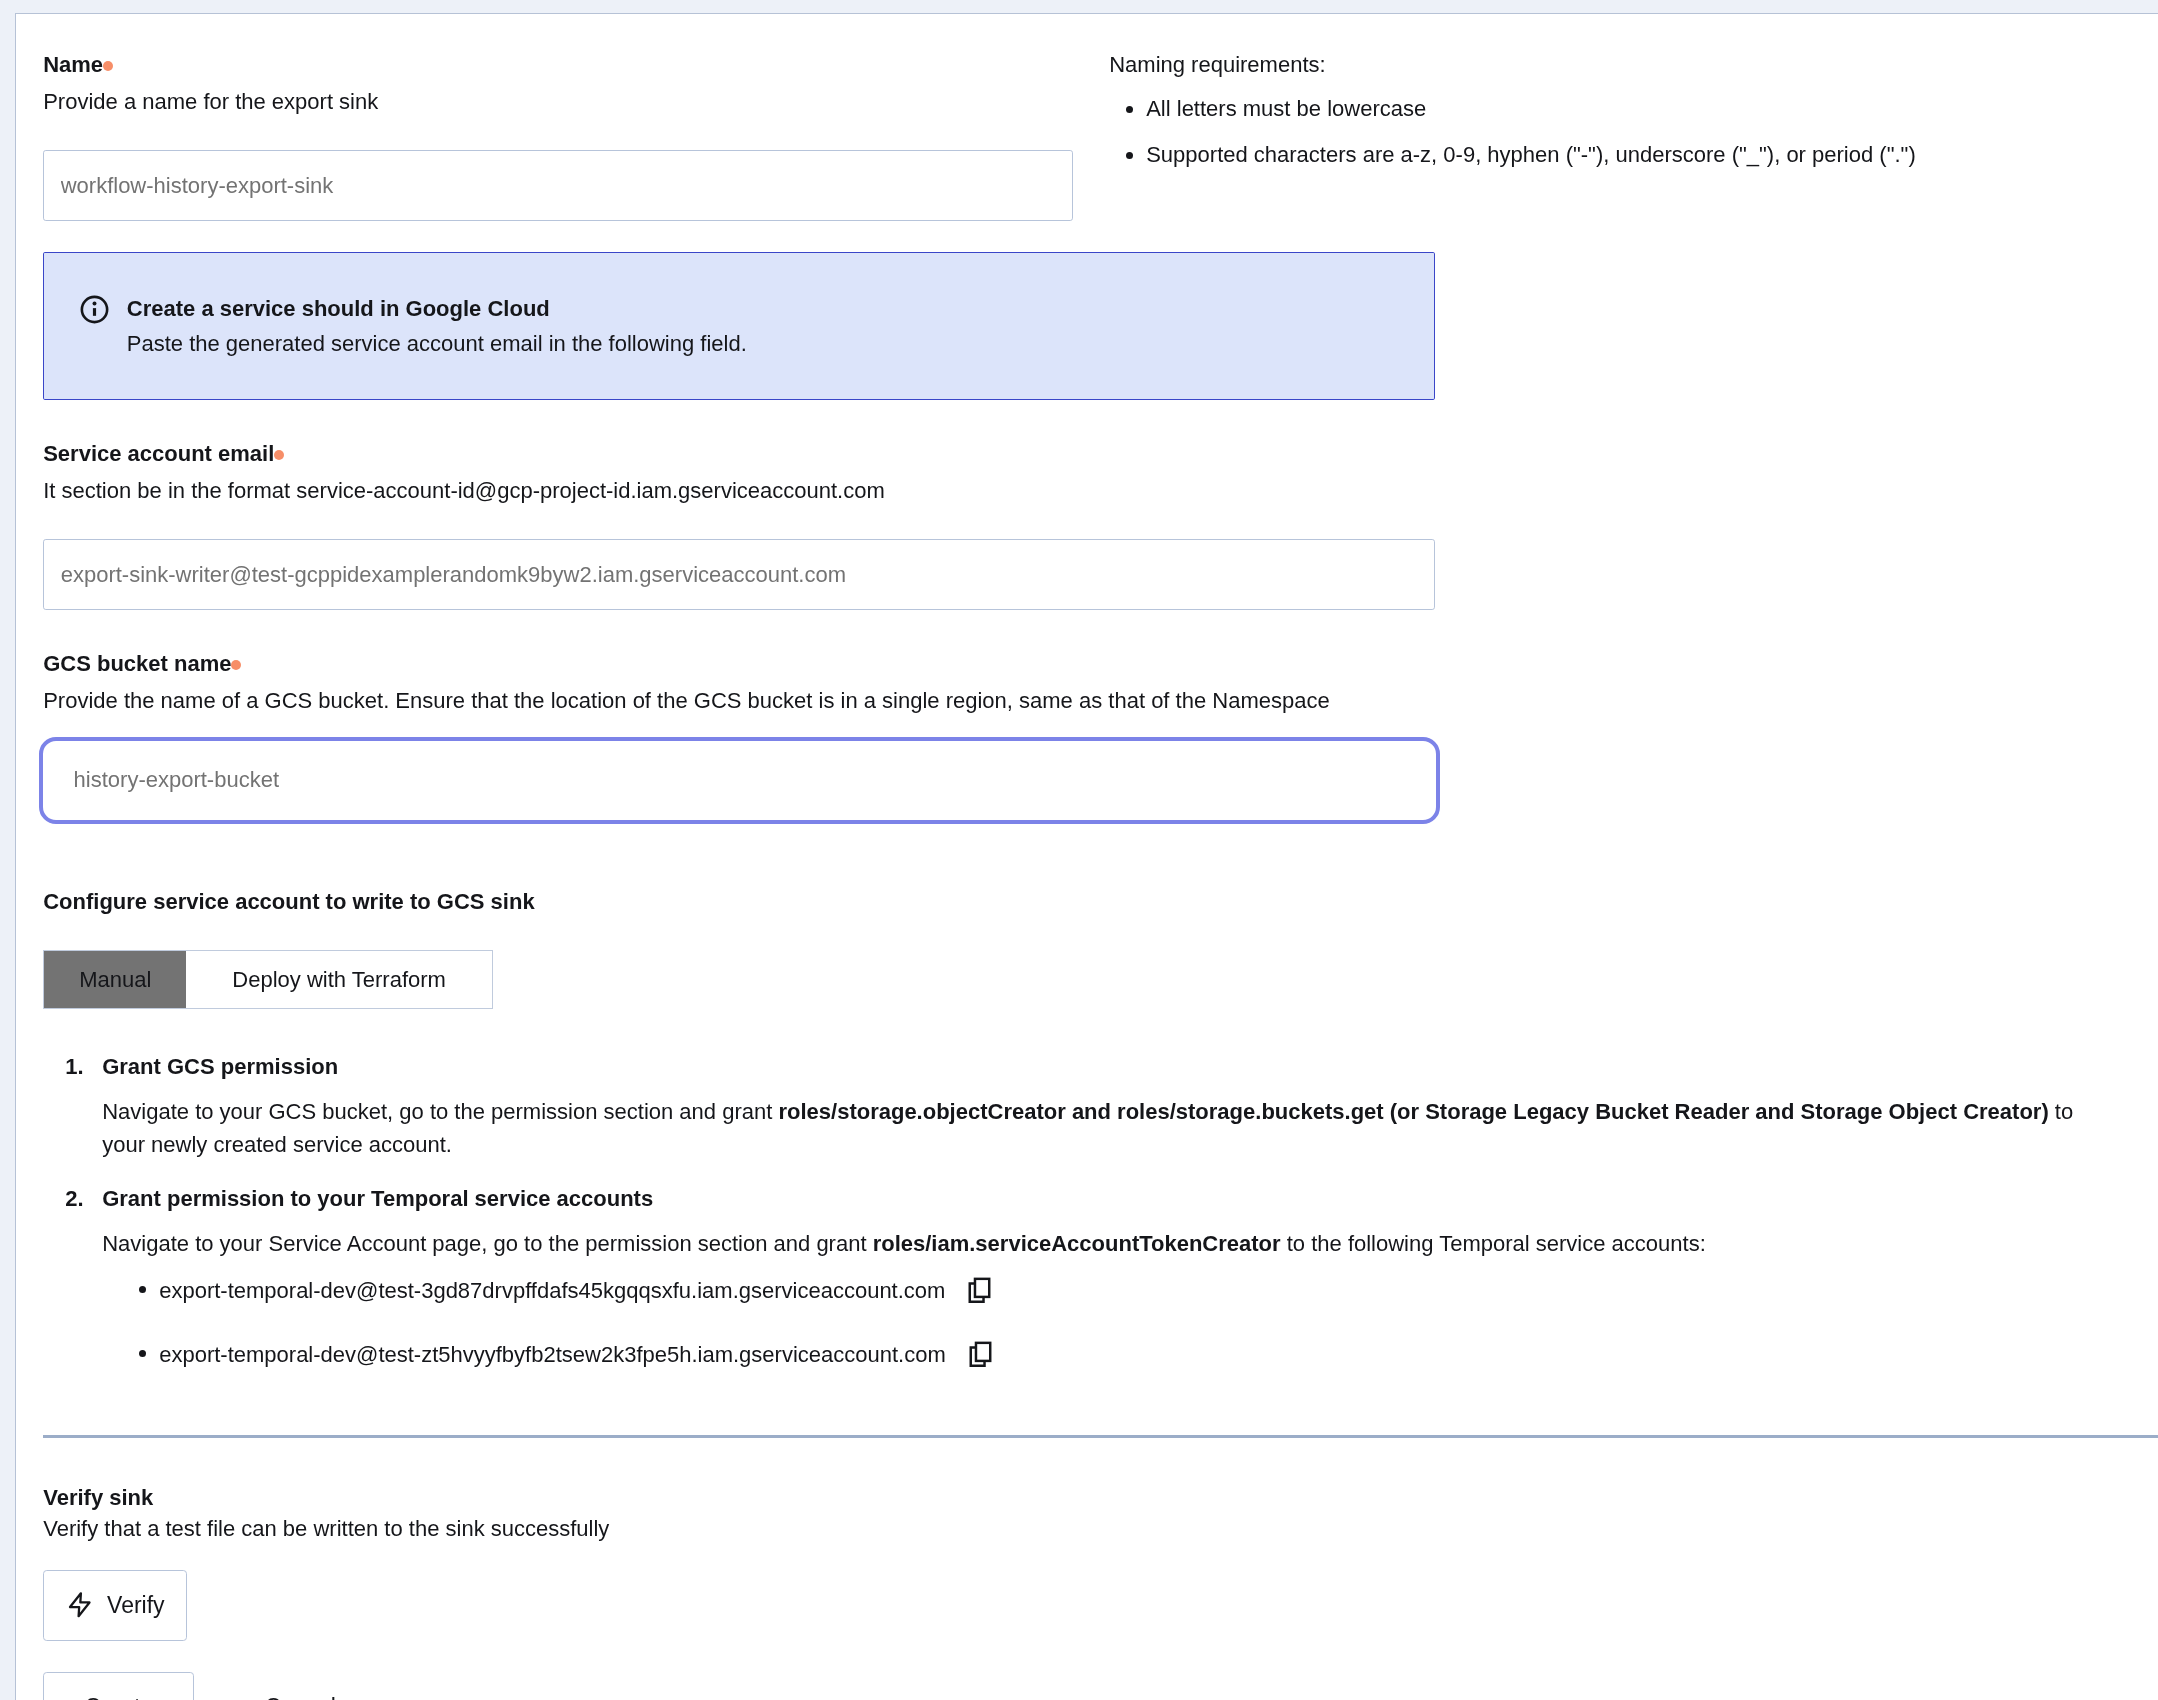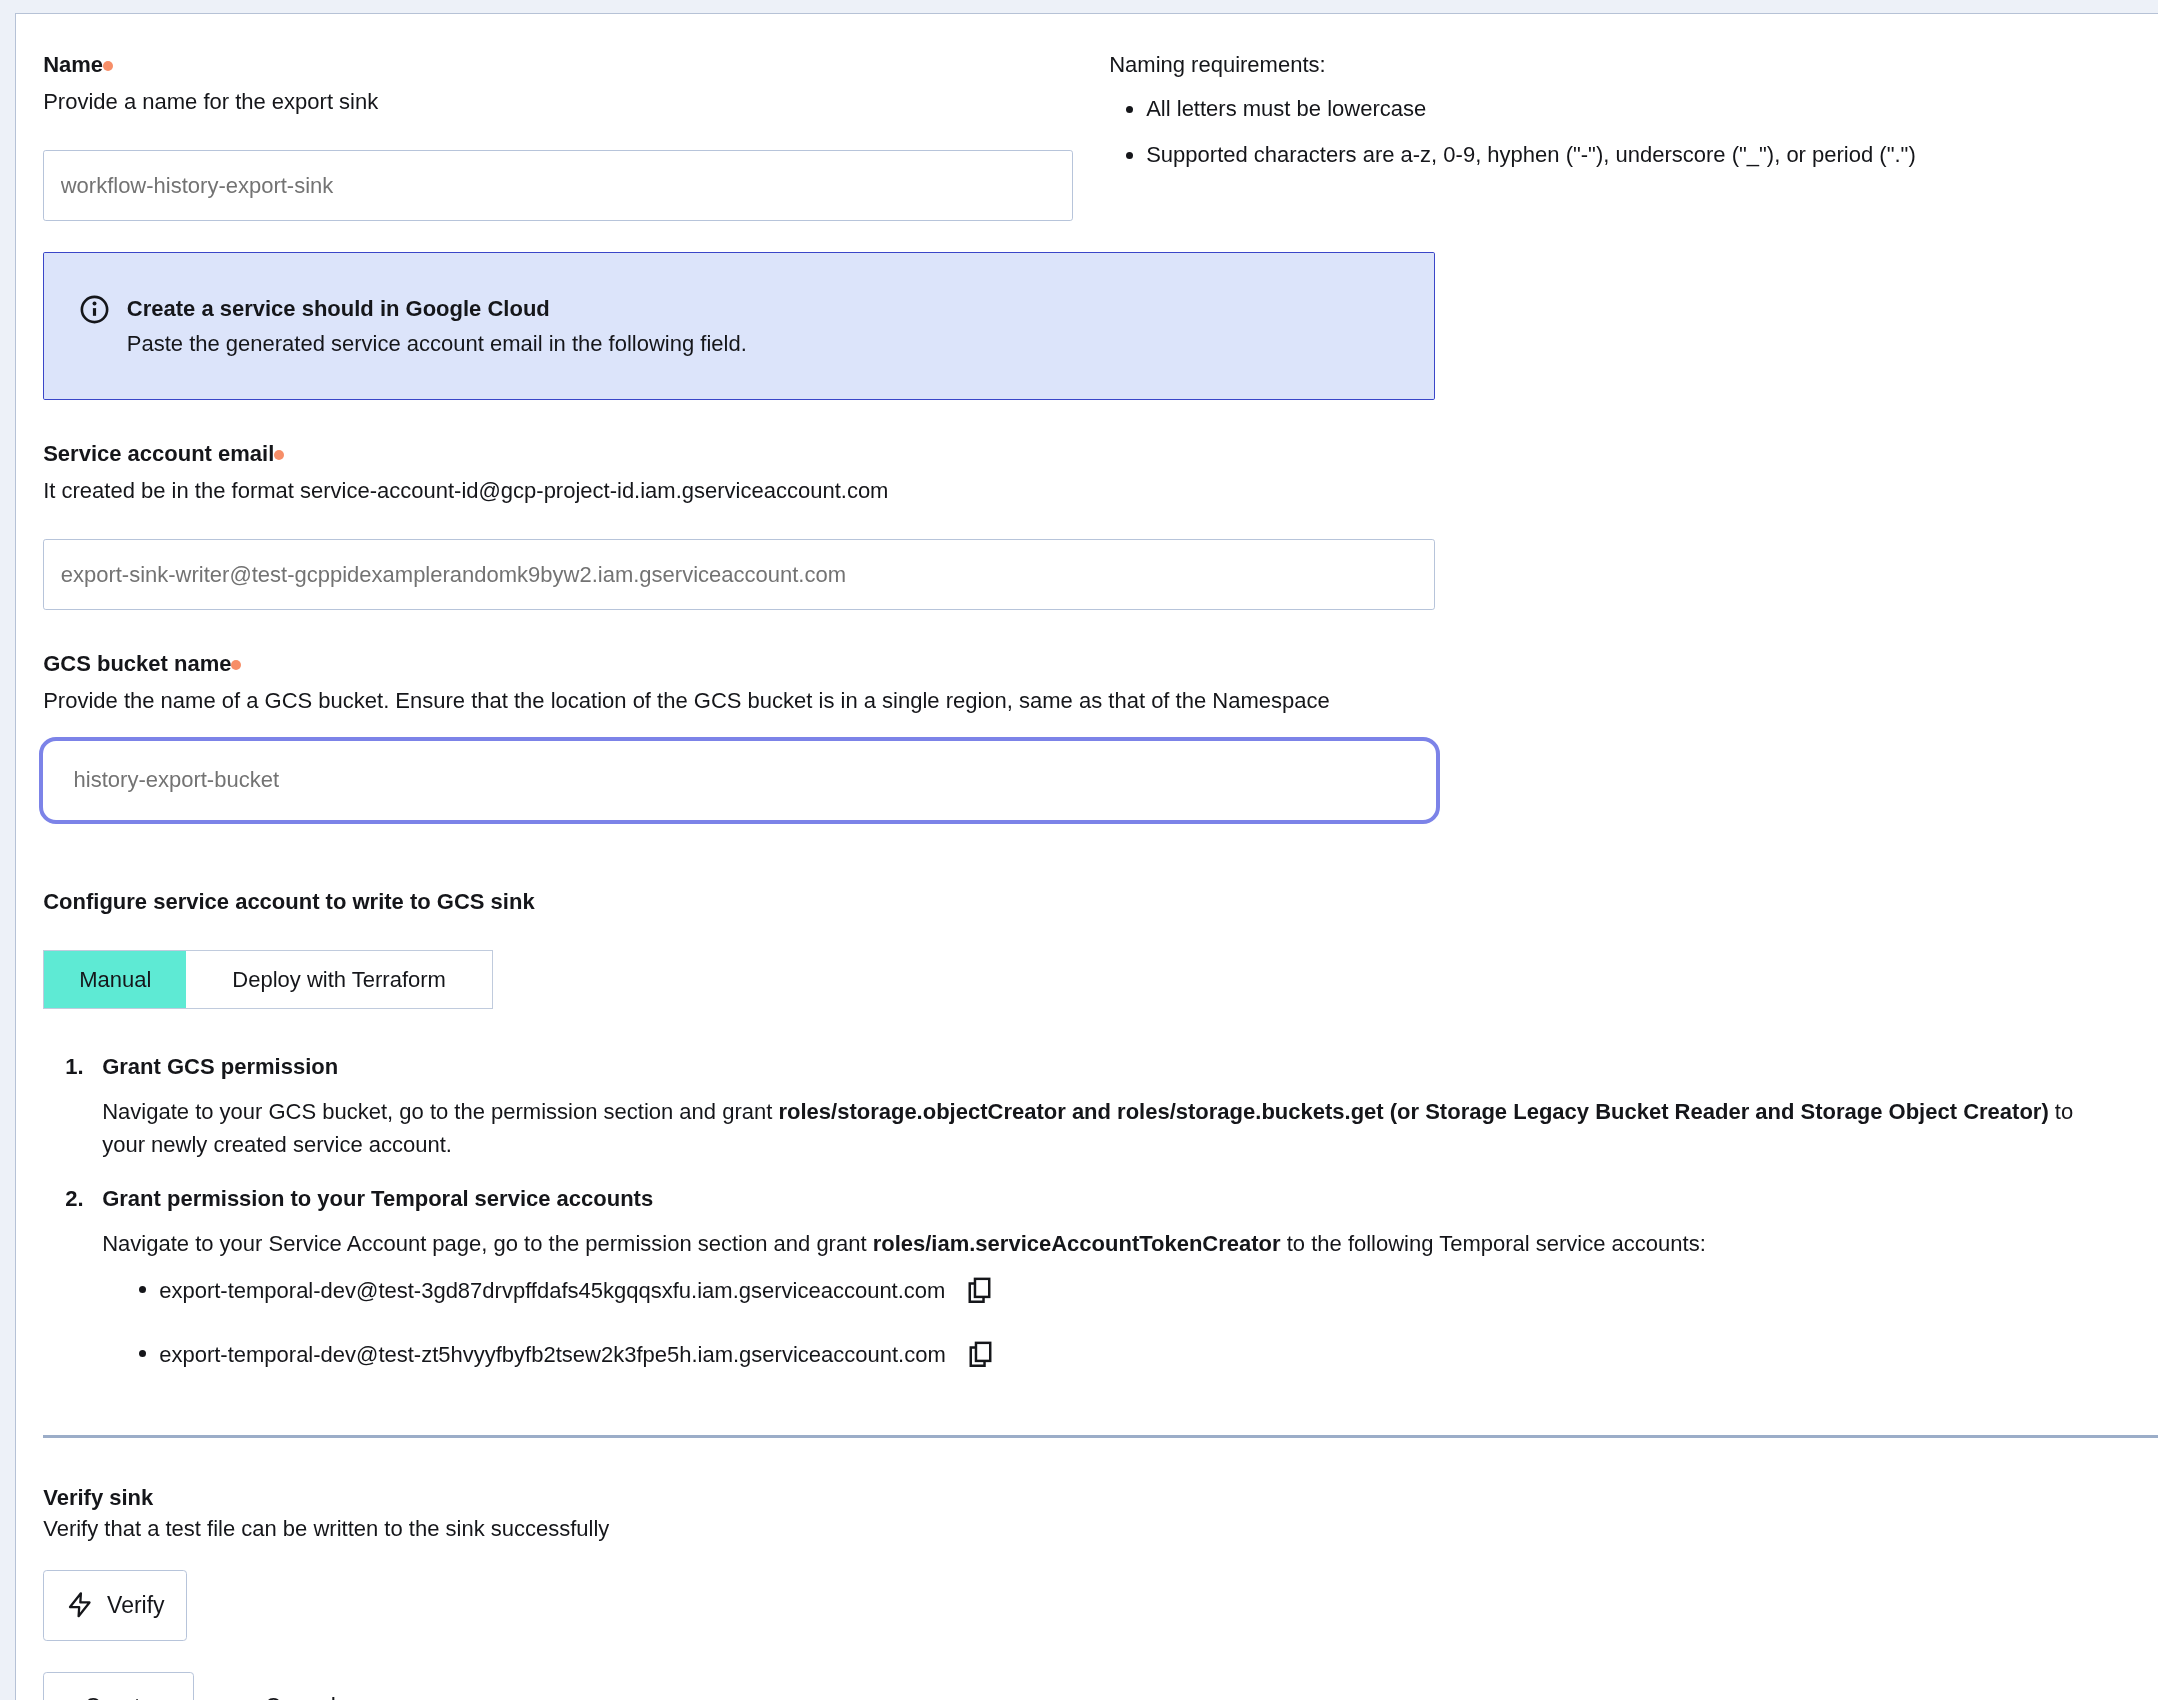--- a/index.html
+++ b/index.html
@@ -89,21 +89,21 @@
     font-size: 22px;
     color: #15161a;
     border: none;
     background: #fff;
     height: 57px;
     display: inline-flex;
     align-items: center;
     padding: 0 35px;
     cursor: pointer;
   }
-  .tab.active { background: #5eead4; }
+  .tab.active { background: #737373; }
   .tab.plain { padding: 0 46px; }
 
   .steps { margin-top: 42px; }
   .step { display: flex; margin-left: 22px; }
   .step + .step { margin-top: 22px; }
   .step-num { width: 37px; flex: none; font-weight: 700; font-size: 22px; line-height: 31px; }
   .step-title { font-weight: 700; font-size: 22px; line-height: 31px; }
   .step-text { margin: 13px 0 0; font-size: 22px; line-height: 33px; max-width: 1993px; }
   .step-text b { font-weight: 700; }
 
@@ -185,21 +185,21 @@
           <div class="banner-title">Create a service should in Google Cloud</div>
           <div class="banner-desc">Paste the generated service account email in the following field.</div>
         </div>
       </div>
 
       <div class="field-section">
         <div class="field-label-row">
           <span class="field-label">Service account email</span>
           <span class="req-dot"></span>
         </div>
-        <div class="field-desc">It created be in the format service-account-id@gcp-project-id.iam.gserviceaccount.com</div>
+        <div class="field-desc">It section be in the format service-account-id@gcp-project-id.iam.gserviceaccount.com</div>
         <input class="text-input wide-input" type="text" value="export-sink-writer@test-gcppidexamplerandomk9byw2.iam.gserviceaccount.com" style="">
       </div>
 
       <div class="field-section">
         <div class="field-label-row">
           <span class="field-label">GCS bucket name</span>
           <span class="req-dot"></span>
         </div>
         <div class="field-desc">Provide the name of a GCS bucket. Ensure that the location of the GCS bucket is in a single region, same as that of the Namespace</div>
         <input class="text-input focused-input" type="text" value="history-export-bucket" style="">

